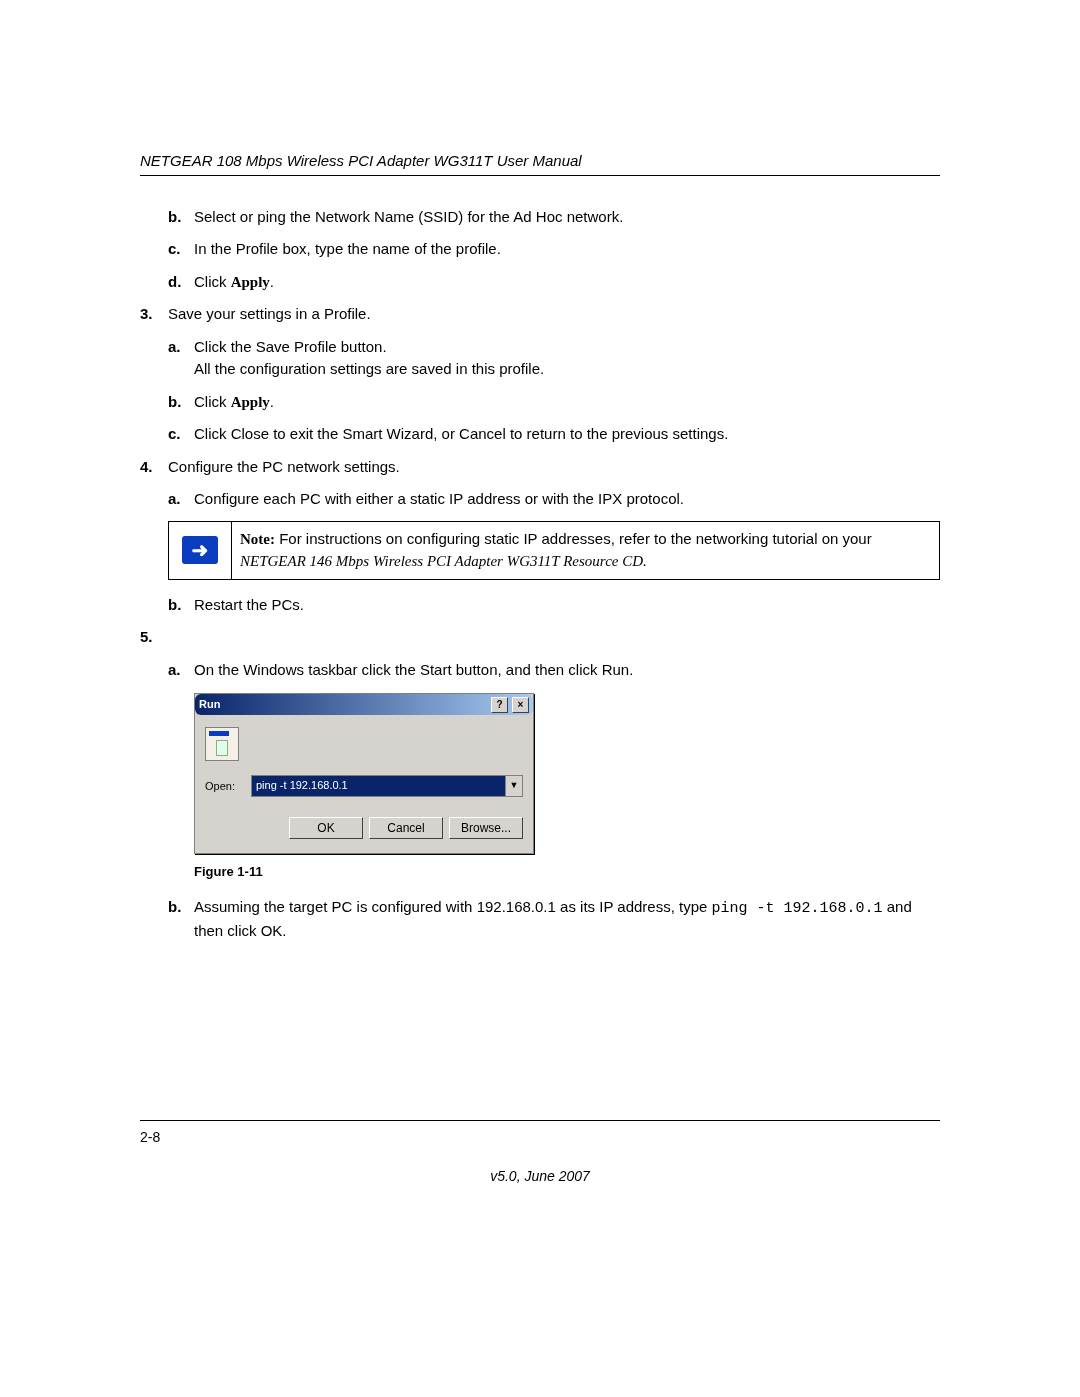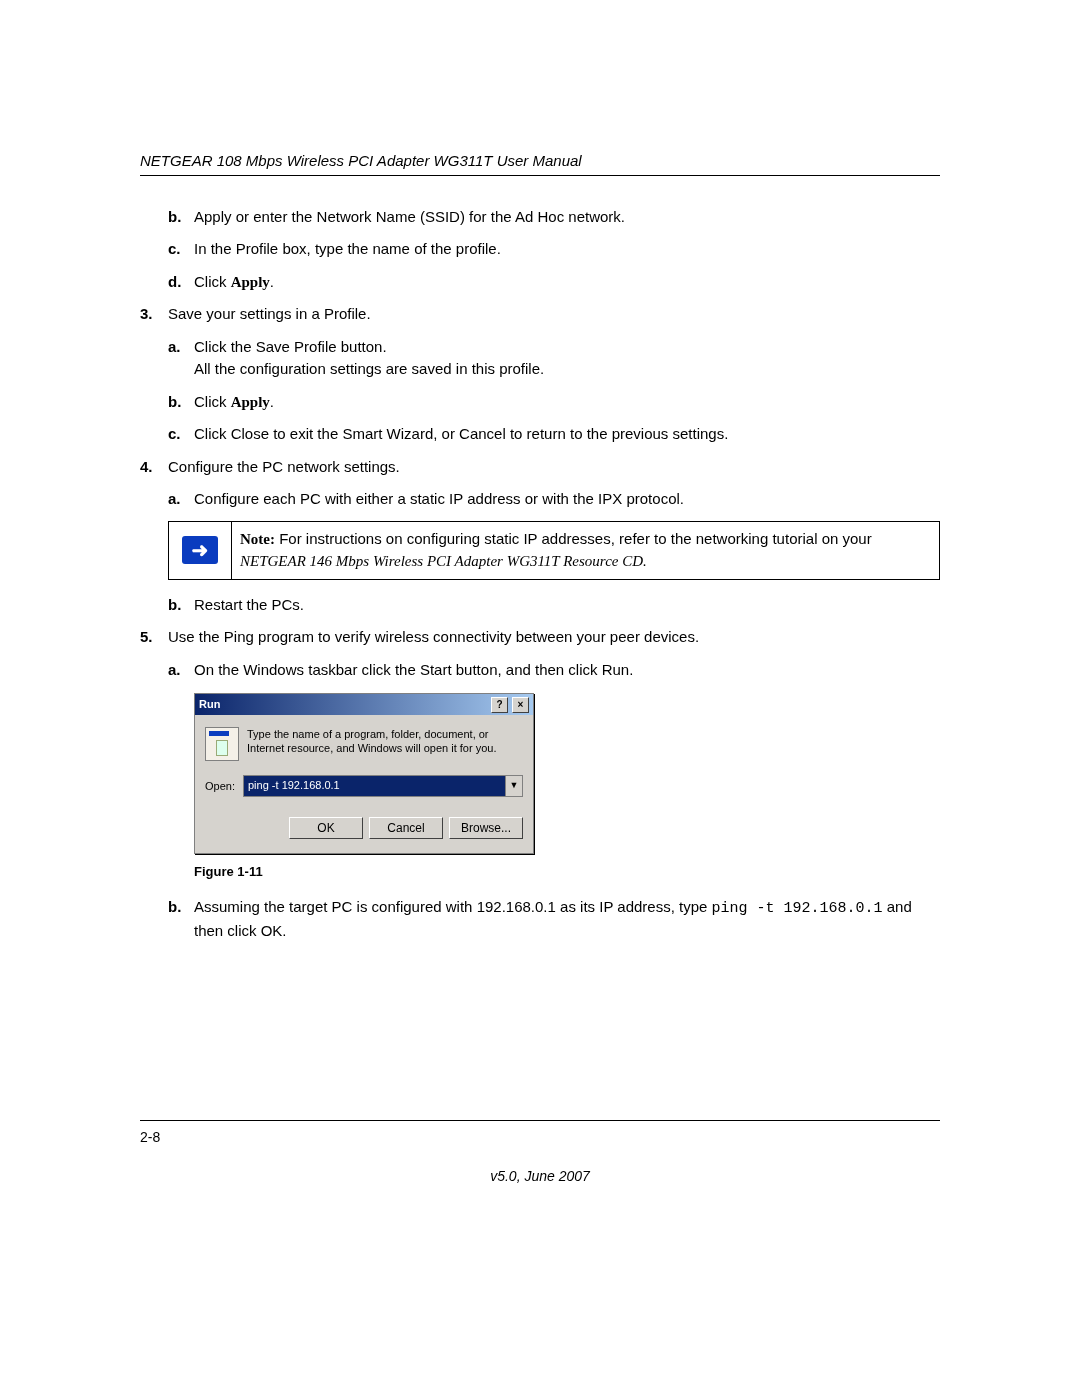--- a/index.html
+++ b/index.html
@@ -84,20 +84,21 @@
     font-size: 11px;
   }
   .run-titlebar {
     background: linear-gradient(to right, #0a246a, #a6caf0);
     color: #fff;
     font-weight: bold;
     padding: 2px 4px;
     display: flex;
     justify-content: space-between;
     align-items: center;
+    border-radius: 6px;
   }
   .run-title-btns span {
     display: inline-block;
     background: #d6d3ce;
     color: #000;
     width: 15px; height: 14px;
     text-align: center;
     line-height: 14px;
     border: 1px solid #fff;
     border-right-color: #404040;
@@ -111,21 +112,21 @@
   .run-icon {
     width: 32px; height: 32px;
     flex-shrink: 0;
     border: 1px solid #808080;
     background: #f4f0e8;
     position: relative;
   }
   .run-icon .bar { position:absolute; left:3px; top:3px; width:20px; height:5px; background:#0a3cbf; }
   .run-icon .glass { position:absolute; left:10px; top:12px; width:10px; height:14px; border:1px solid #9a7; background:#dfe; }
   .run-desc { flex: 1; line-height: 1.3; }
-  .run-open-row { display: flex; align-items: center; margin-bottom: 20px; }
+  .run-open-row { display: flex; align-items: center; gap: 8px; margin-bottom: 20px; }
   .run-open-label { width: 38px; }
   .run-combo {
     flex: 1;
     display: flex;
     border: 1px solid #808080;
     box-shadow: inset 1px 1px 0 #404040, inset -1px -1px 0 #fff;
     background: #fff;
     height: 20px;
   }
   .run-combo-text {
@@ -175,21 +176,21 @@
 </head>
 <body>
 
 <div class="page">
 
   <div class="doc-header">NETGEAR 108 Mbps Wireless PCI Adapter WG311T User Manual</div>
 
   <div class="sub-list">
     <div class="sub-row">
       <span class="marker">b.</span>
-      <span>Apply or enter the Network Name (SSID) for the Ad Hoc network.</span>
+      <span>Select or ping the Network Name (SSID) for the Ad Hoc network.</span>
     </div>
     <div class="sub-row">
       <span class="marker">c.</span>
       <span>In the Profile box, type the name of the profile.</span>
     </div>
     <div class="sub-row">
       <span class="marker">d.</span>
       <span>
         <span>Click </span><span class="serif-strong">Apply</span><span>.</span>
       </span>
@@ -246,21 +247,20 @@
 
   <div class="sub-list">
     <div class="sub-row">
       <span class="marker">b.</span>
       <span>Restart the PCs.</span>
     </div>
   </div>
 
   <div class="num-row">
     <span class="marker">5.</span>
-    <span>Use the Ping program to verify wireless connectivity between your peer devices.</span>
   </div>
   <div class="sub-list">
     <div class="sub-row">
       <span class="marker">a.</span>
       <span>On the Windows taskbar click the Start button, and then click Run.</span>
     </div>
   </div>
 
   <div class="fig-wrap">
     <div class="run-dialog">
@@ -270,21 +270,20 @@
           <span>?</span>
           <span>×</span>
         </span>
       </div>
       <div class="run-body">
         <div class="run-top">
           <div class="run-icon">
             <div class="bar"></div>
               <div class="glass"></div>
           </div>
-          <div class="run-desc">Type the name of a program, folder, document, or Internet resource, and Windows will open it for you.</div>
         </div>
         <div class="run-open-row">
           <span class="run-open-label">Open:</span>
           <div class="run-combo">
             <div class="run-combo-text">ping -t 192.168.0.1</div>
             <div class="run-combo-btn">▼</div>
           </div>
         </div>
         <div class="run-buttons">
           <button class="run-btn">OK</button>

